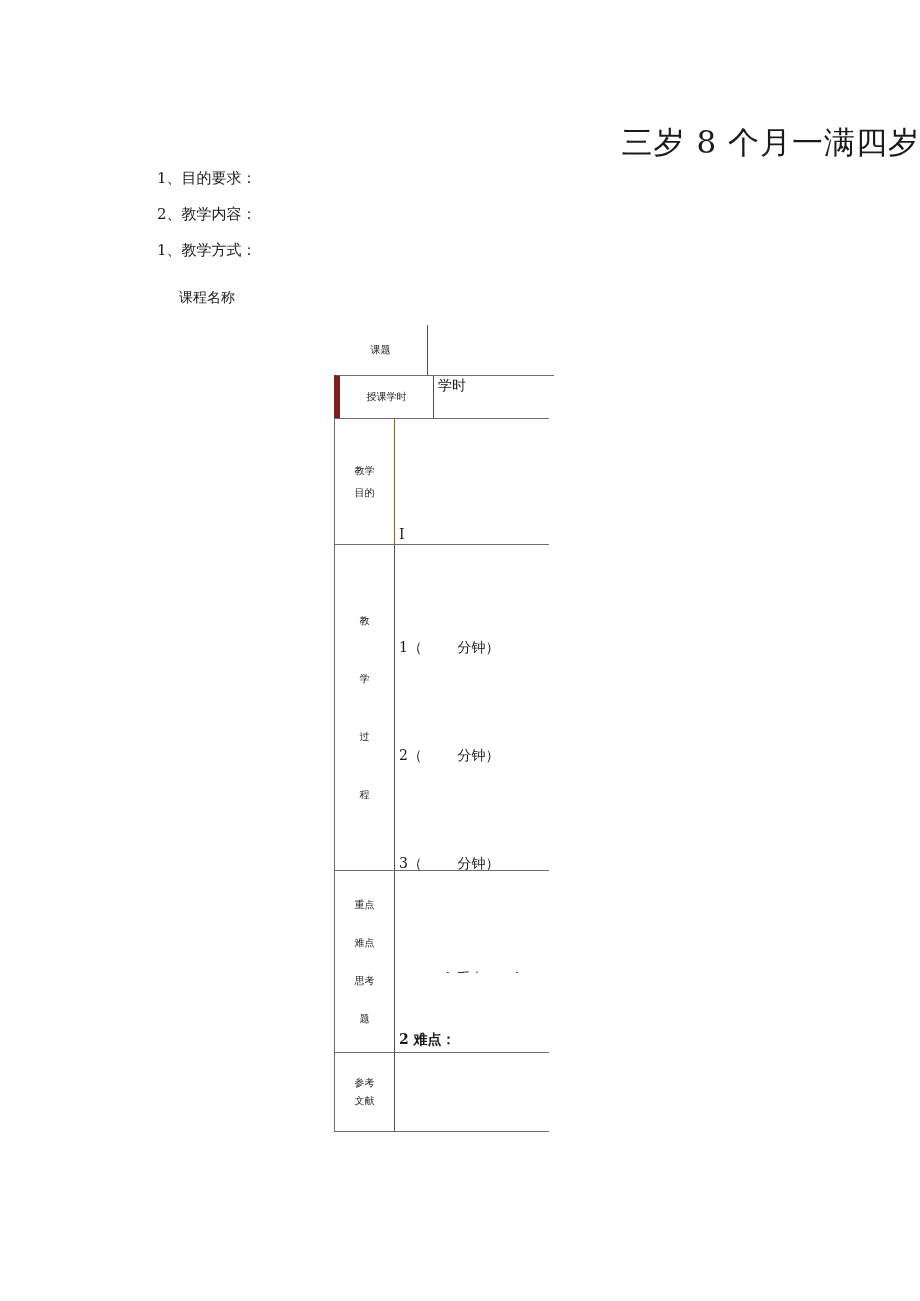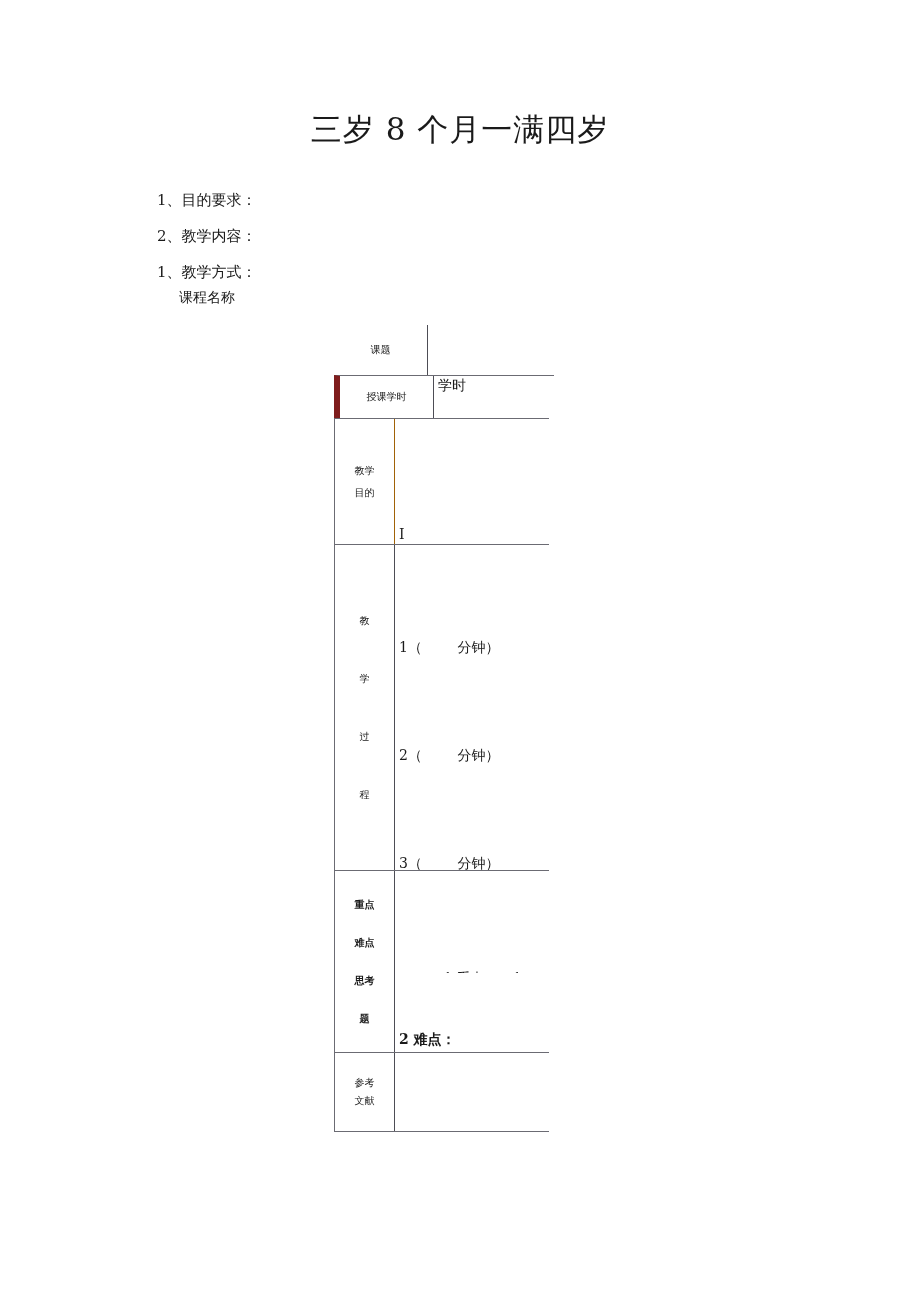--- a/index.html
+++ b/index.html
@@ -18,35 +18,35 @@
 
   .page {
     position: absolute;
     inset: 0;
   }
 
   
   .doc-title {
     position: absolute;
     left: 0;
-    top: 107px;
+    top: 120px;
     width: 920px;
-    text-align: center;
+    text-align: right;
     font-size: 31px;
     line-height: 44px;
     letter-spacing: 1px;
     font-weight: 400;
     white-space: pre;
   }
 
   
   .intro-list {
     position: absolute;
     left: 157px;
-    top: 192px;
+    top: 170px;
     width: 600px;
   }
   .intro-item {
     font-size: 15px;
     line-height: 17px;
     margin-bottom: 19px;
     white-space: pre;
   }
 
   
@@ -156,21 +156,20 @@
   
   .row-focus {
     height: 181px;
     border-top: 1px solid #6b6b73;
     border-left: 1px solid #6b6b73;
   }
   .row-focus .lt-label {
     width: 60px;
     border-right: 1px solid #4d4d55;
     gap: 20px;
-    font-weight: bold;
   }
   .row-focus .lt-content {
     padding-top: 44px;
     line-height: 18px;
   }
   .focus-line {
     white-space: pre;
   }
   .focus-line.wrapped {
     height: 22px;

